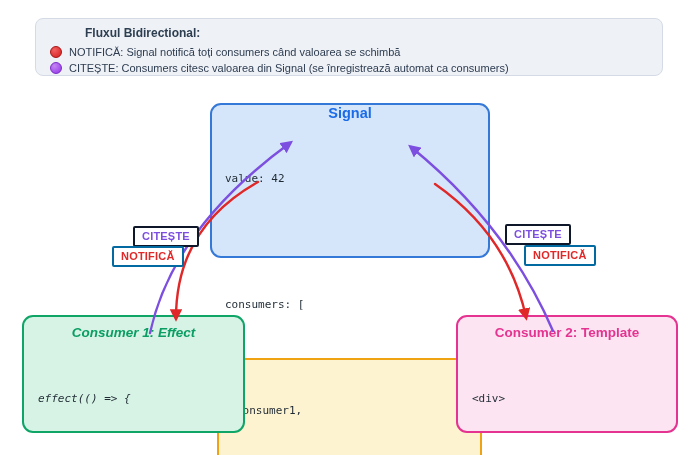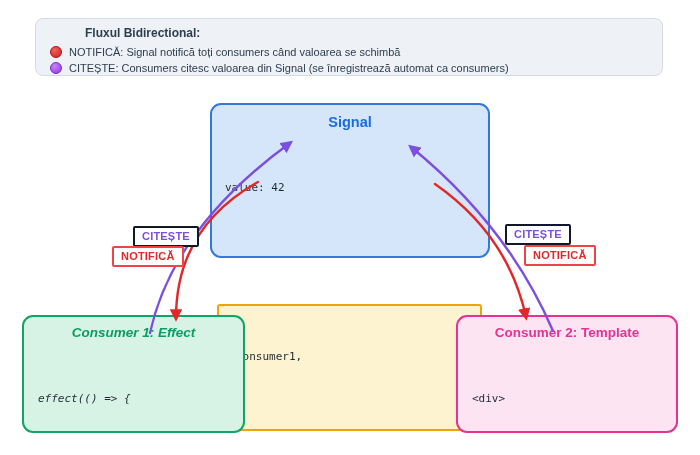--- a/index.html
+++ b/index.html
@@ -20,21 +20,21 @@
 
   
   .node { position: absolute; border-radius: 11px; z-index: 1; }
   .node-title { text-align: center; font-weight: bold; }
   .code { font-family: "DejaVu Sans Mono", monospace; font-size: 11px; color: #1f2a33; white-space: pre; }
 
   .signal-box {
     left: 210px; top: 103px; width: 280px; height: 155px;
     background: #d6e6fa; border: 2.5px solid #3579d8;
   }
-  .signal-box .node-title { margin-top: 9px; font-size: 14.5px; color: #1a6be8; }
+  .signal-box .node-title { font-size: 14.5px; color: #1a6be8; }
   .signal-code { margin-top: 5px; line-height: 21px; }
   .signal-code .line { padding-left: 13px; }
   .consumers-highlight {
     margin: 1px 6px 1px 5px; background: #fdf3d1;
     border: 2px solid #f0a312; border-radius: 3px;
   }
   .consumer-row { padding-left: 17px; height: 18px; line-height: 18px; }
 
   .consumer1-box {
     left: 22px; top: 315px; width: 223px; height: 118px;
@@ -51,21 +51,21 @@
   
   .arrows { position: absolute; left: 0; top: 0; z-index: 5; pointer-events: none; }
 
   
   .chip {
     position: absolute; z-index: 6; background: #ffffff;
     font-size: 11px; font-weight: bold; line-height: 13px;
     padding: 2px 7px; border-radius: 2px; letter-spacing: 0.2px;
   }
   .chip-read { border: 2px solid #0f172a; color: #7c4fe0; }
-  .chip-notify { border: 2px solid #ef4444; color: #e02828; }
+  .chip-notify { border: 2px solid #0369a1; color: #e02828; }
   .chip-left-read { left: 133px; top: 226px; }
   .chip-left-notify { left: 112px; top: 246px; }
   .chip-right-read { left: 505px; top: 224px; }
   .chip-right-notify { left: 524px; top: 245px; }
 </style>
 </head>
 <body>
 
 <div class="legend">
   <div class="legend-title">Fluxul Bidirectional:</div>
@@ -77,20 +77,21 @@
     <span class="dot dot-read"></span>
     <span>CITEȘTE: Consumers citesc valoarea din Signal (se înregistrează automat ca consumers)</span>
   </div>
 </div>
 
 <div class="node signal-box">
   <div class="node-title">Signal</div>
   <div class="signal-code code">
     <div class="line">value: 42</div>
     <div class="line">&nbsp;</div>
+    <div class="line">consumers: [</div>
     <div class="consumers-highlight">
       <div class="consumer-row">consumer1,</div>
       
     </div>
     
   </div>
 </div>
 
 <div class="node consumer1-box">
   <div class="node-title">Consumer 1: Effect</div>

